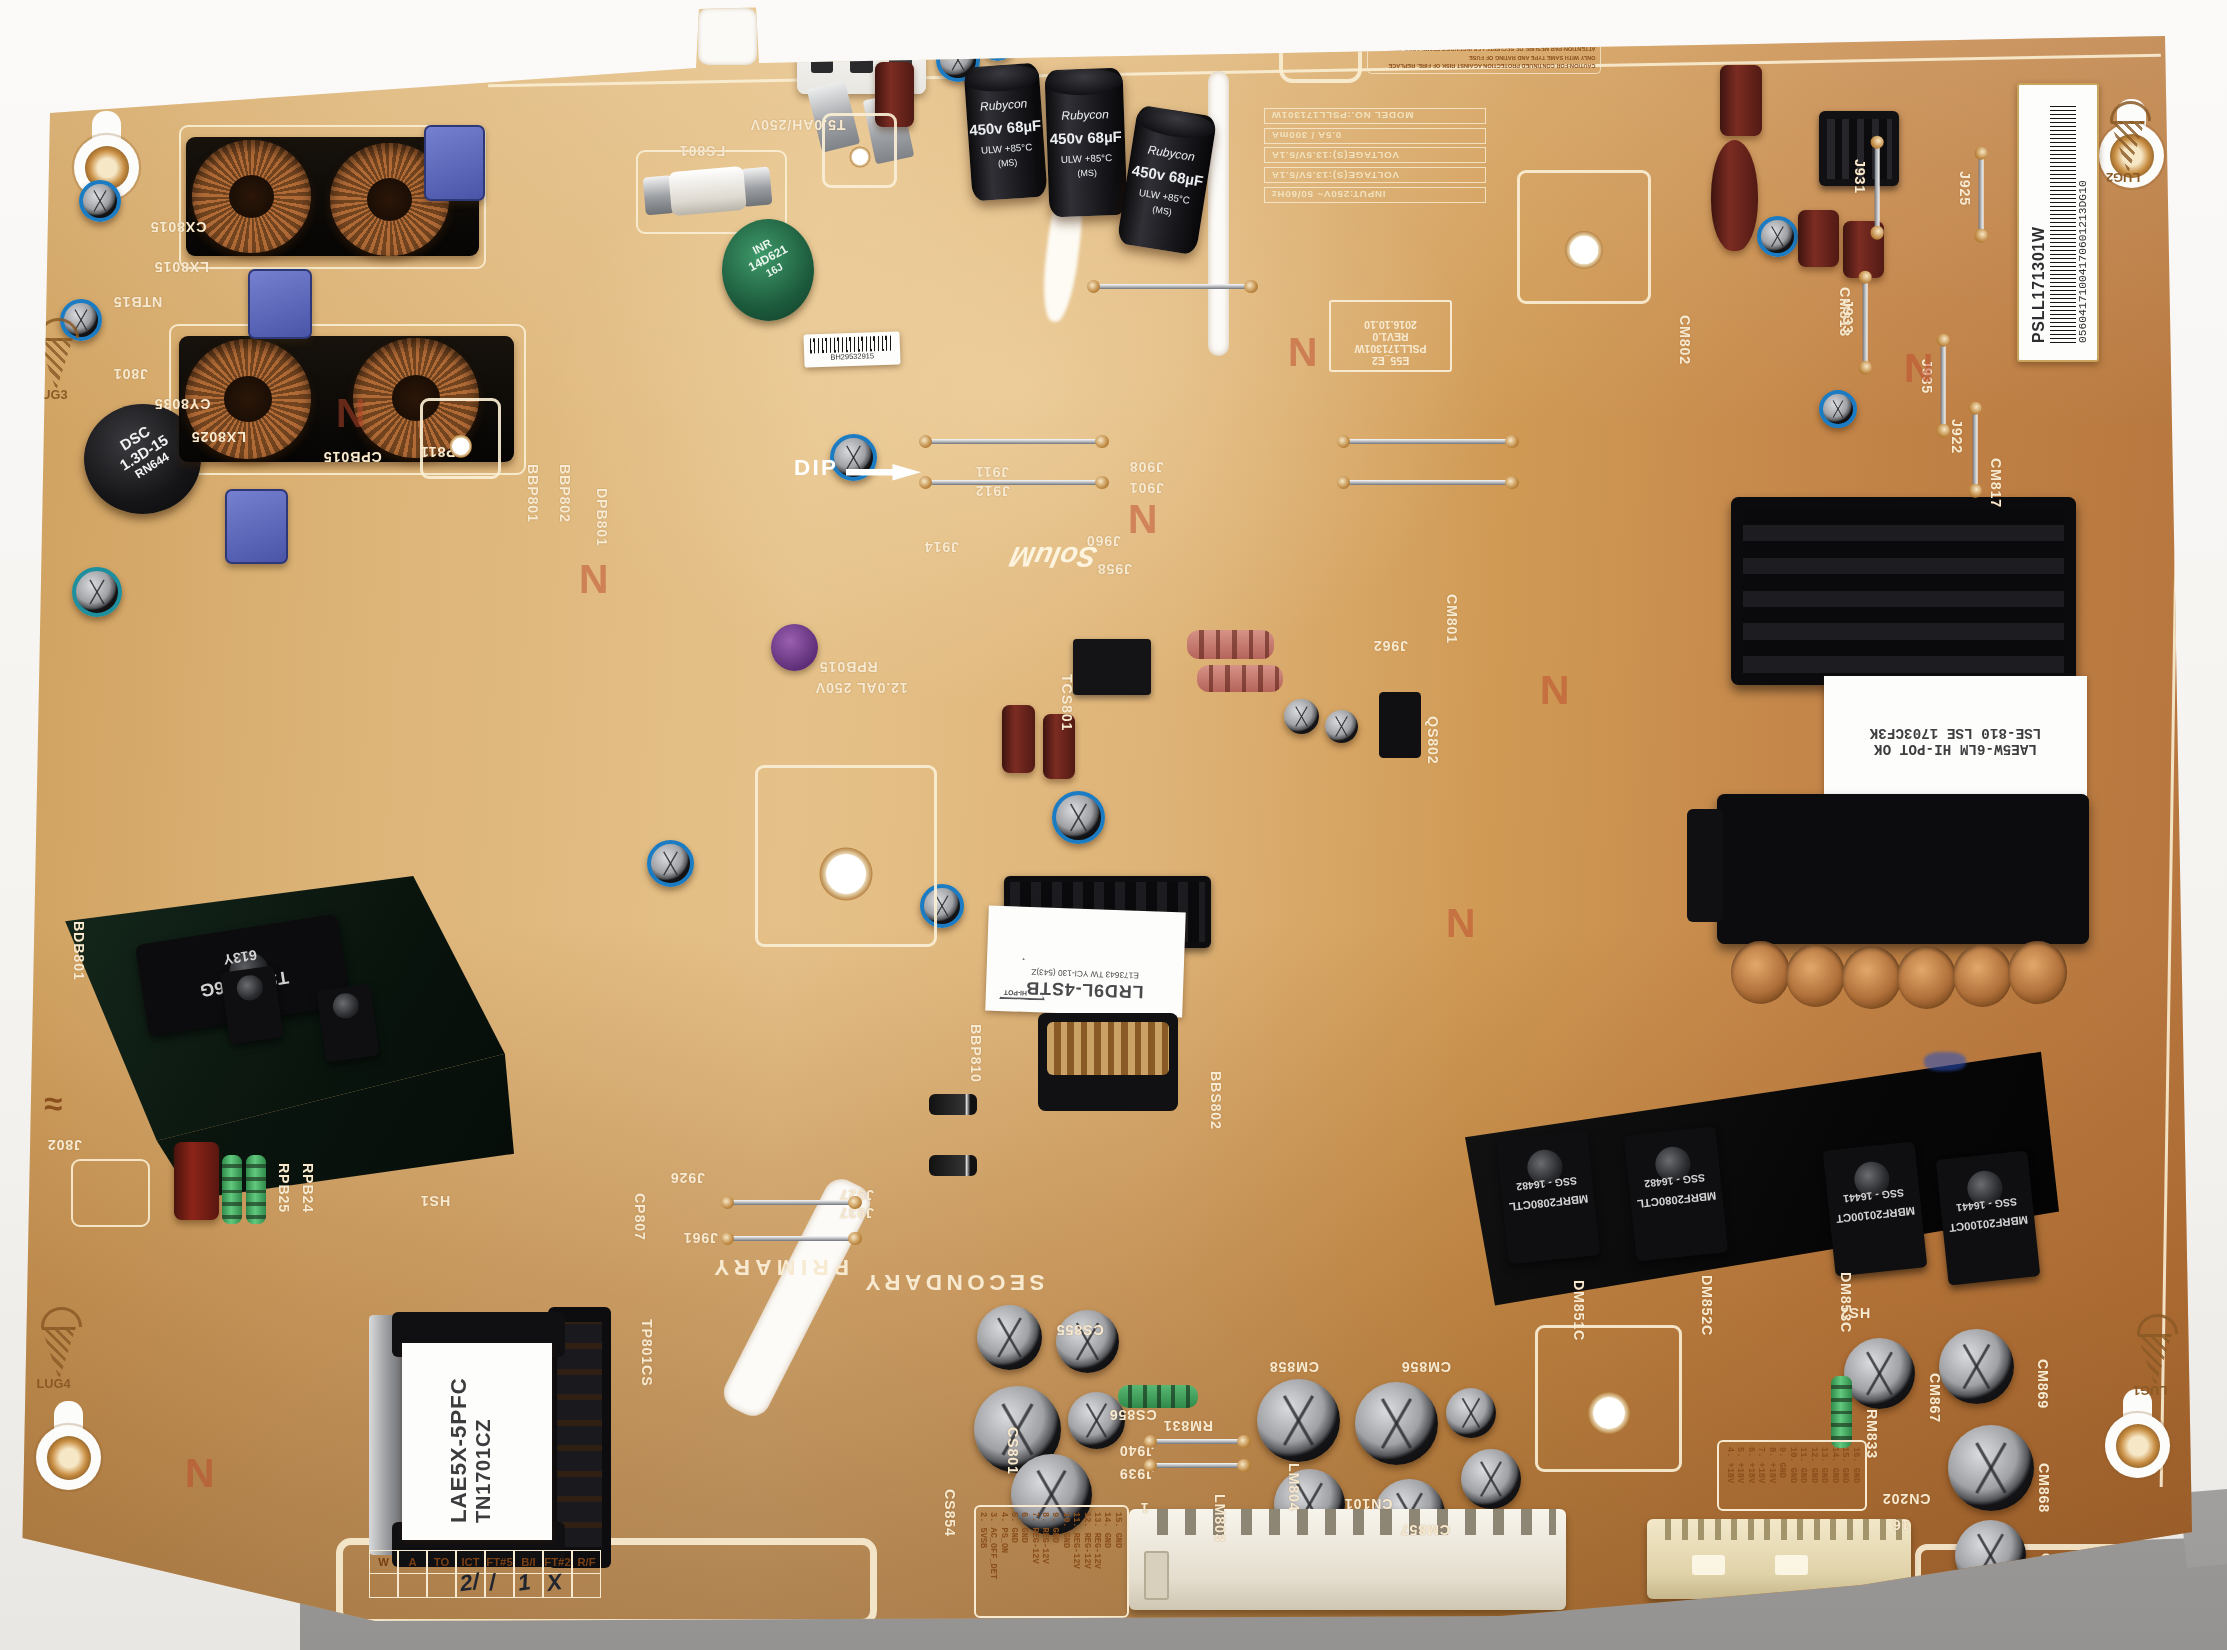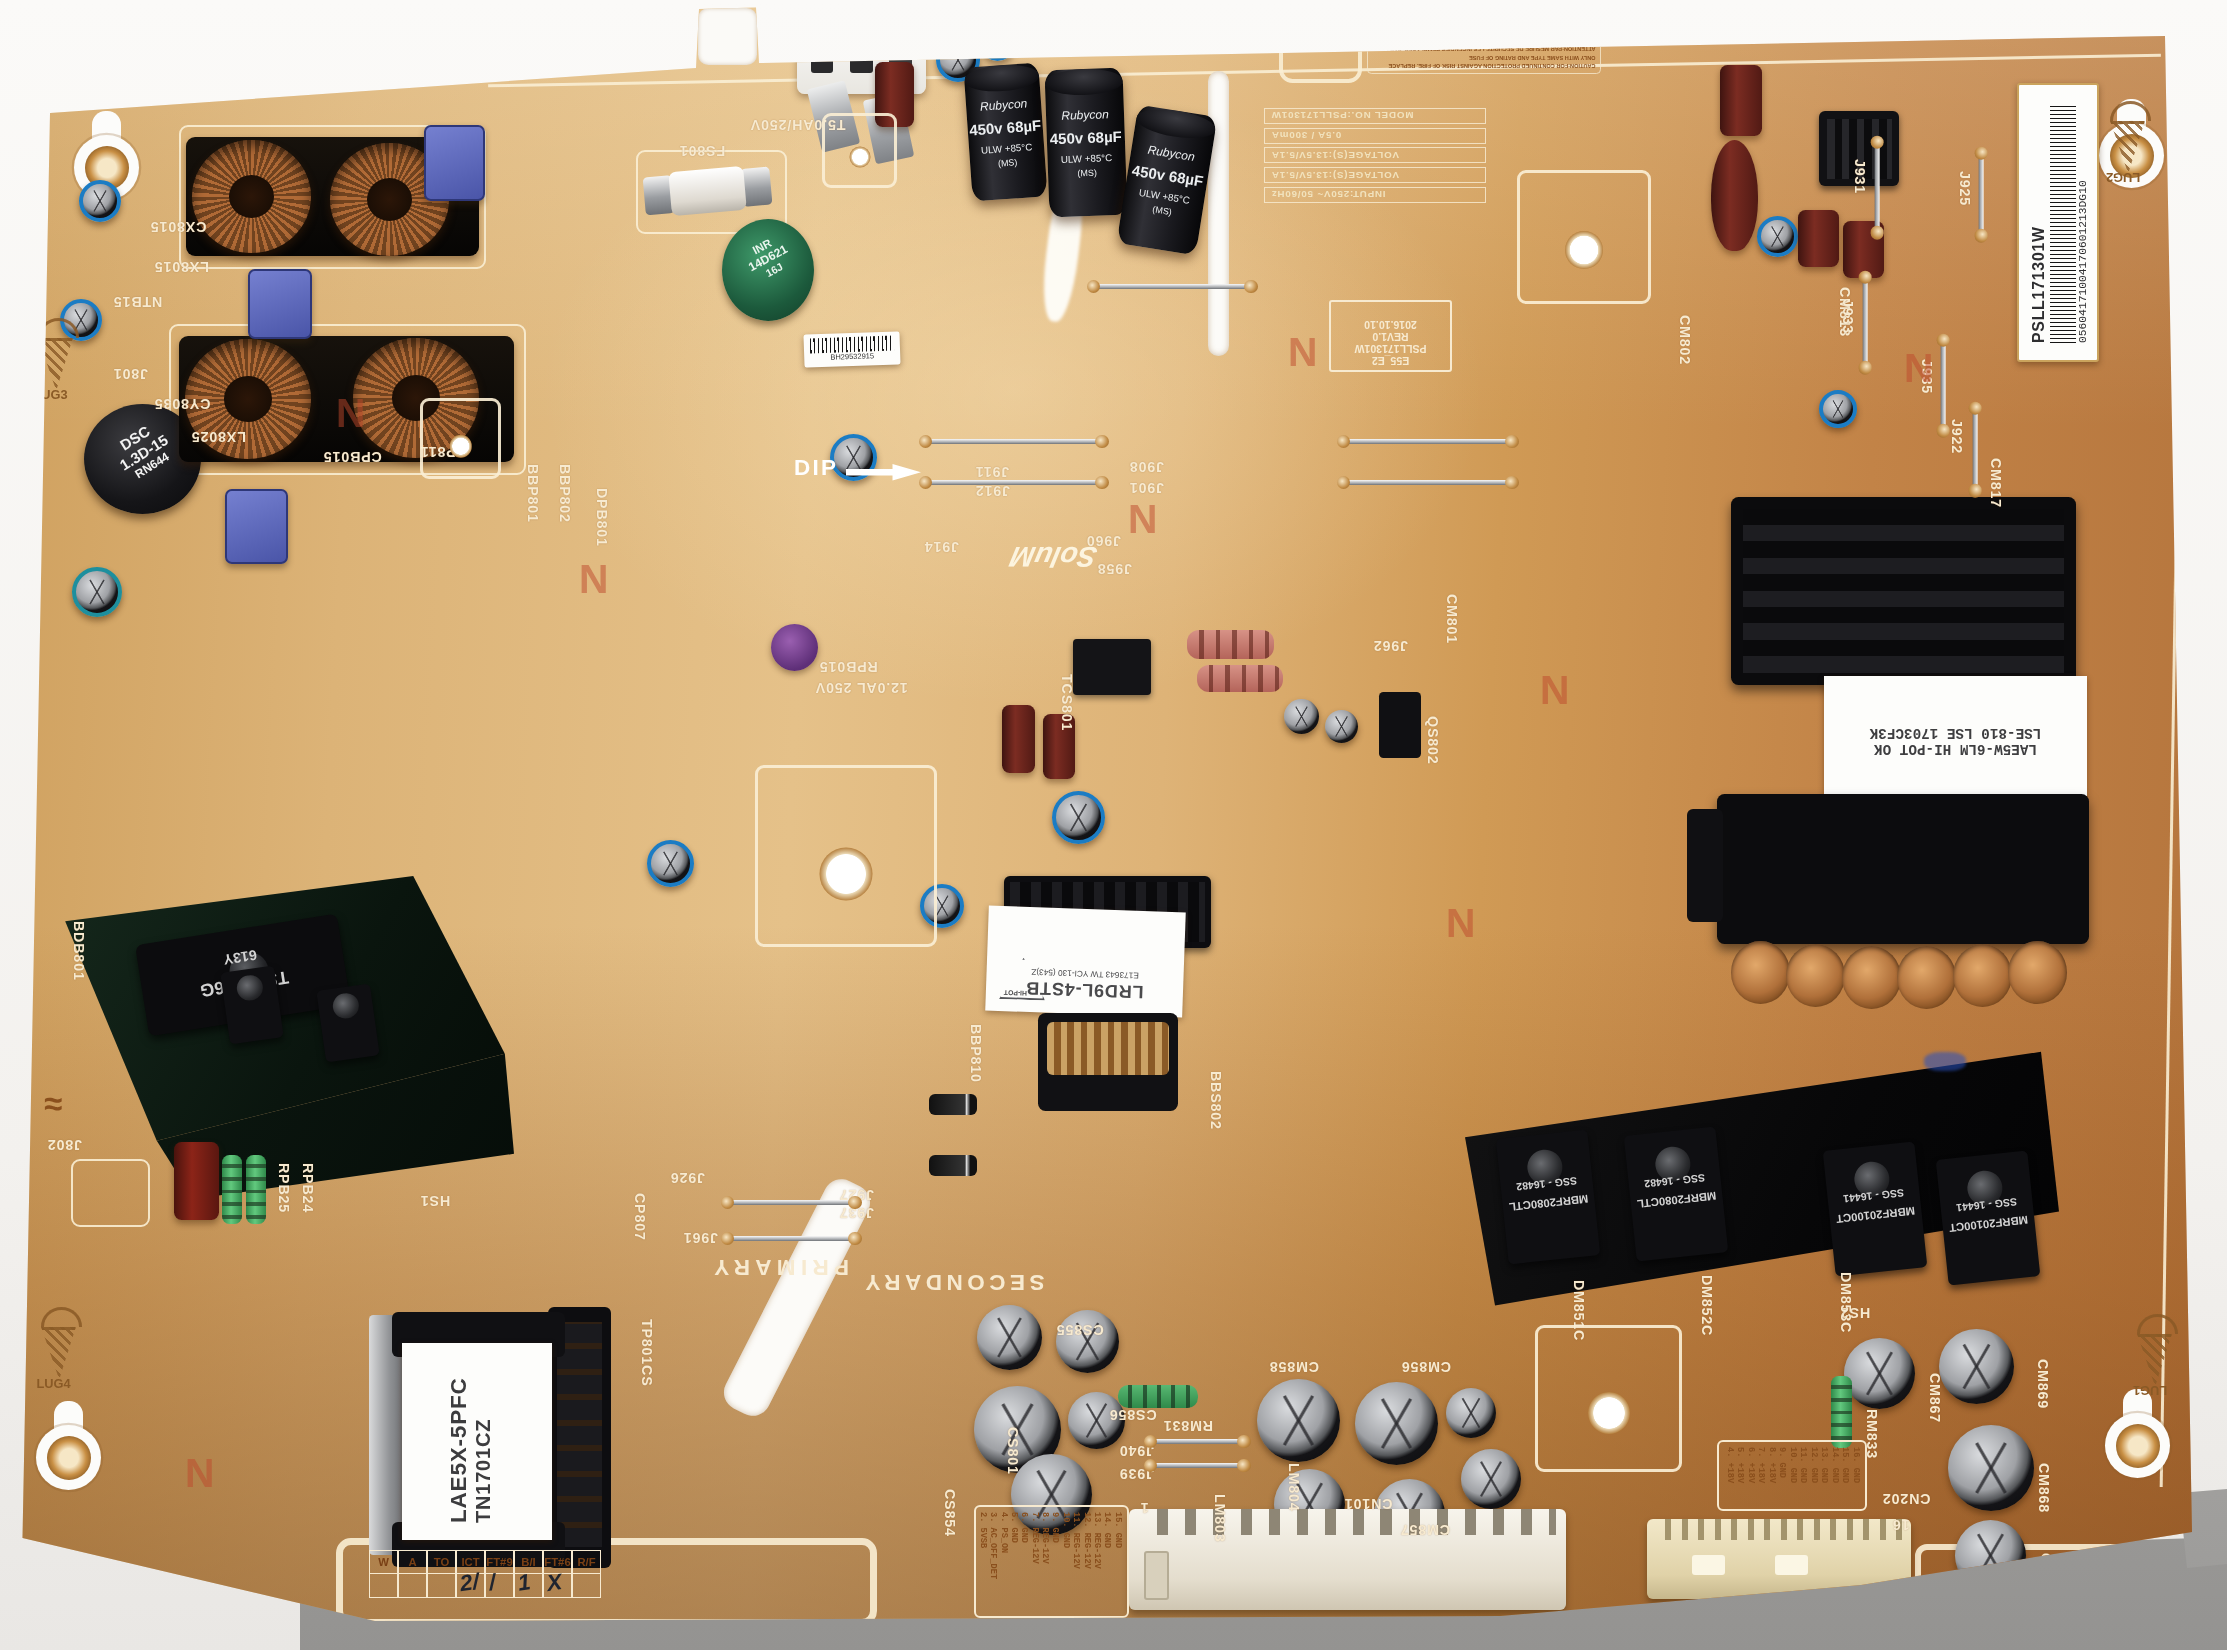--- a/index.html
+++ b/index.html
@@ -437,23 +437,23 @@
         <div class="pin">
           <span>4. +18V</span>
         </div>
       </div>
 
     <div class="abs" id="testtable" style="left:369px;top:1550px;display:grid;grid-template-columns:repeat(8,29px);grid-auto-rows:24px;">
         <div class="" style="border: 1.5px solid rgb(247, 234, 208); display: flex; align-items: center; justify-content: center; font-weight: 700; font-size: 11.3px; color: rgb(122, 64, 21);">W</div>
         <div class="" style="border: 1.5px solid rgb(247, 234, 208); display: flex; align-items: center; justify-content: center; font-weight: 700; font-size: 11.3px; color: rgb(122, 64, 21);">A</div>
         <div class="" style="border: 1.5px solid rgb(247, 234, 208); display: flex; align-items: center; justify-content: center; font-weight: 700; font-size: 11.3px; color: rgb(122, 64, 21);">TO</div>
         <div class="" style="border: 1.5px solid rgb(247, 234, 208); display: flex; align-items: center; justify-content: center; font-weight: 700; font-size: 11.3px; color: rgb(122, 64, 21);">ICT</div>
-        <div class="" style="border: 1.5px solid rgb(247, 234, 208); display: flex; align-items: center; justify-content: center; font-weight: 700; font-size: 11.3px; color: rgb(122, 64, 21);">FT#9</div>
+        <div class="" style="border: 1.5px solid rgb(247, 234, 208); display: flex; align-items: center; justify-content: center; font-weight: 700; font-size: 11.3px; color: rgb(122, 64, 21);">FT#5</div>
         <div class="" style="border: 1.5px solid rgb(247, 234, 208); display: flex; align-items: center; justify-content: center; font-weight: 700; font-size: 11.3px; color: rgb(122, 64, 21);">B/I</div>
-        <div class="" style="border: 1.5px solid rgb(247, 234, 208); display: flex; align-items: center; justify-content: center; font-weight: 700; font-size: 11.3px; color: rgb(122, 64, 21);">FT#6</div>
+        <div class="" style="border: 1.5px solid rgb(247, 234, 208); display: flex; align-items: center; justify-content: center; font-weight: 700; font-size: 11.3px; color: rgb(122, 64, 21);">FT#2</div>
         <div class="" style="border: 1.5px solid rgb(247, 234, 208); display: flex; align-items: center; justify-content: center; font-weight: 700; font-size: 11.3px; color: rgb(122, 64, 21);">R/F</div>
         <div class="" style="border-right: 1.5px solid rgb(247, 234, 208); border-bottom: 1.5px solid rgb(247, 234, 208); border-left: 1.5px solid rgb(247, 234, 208); border-image: initial; border-top: none; position: relative;"></div>
         <div class="" style="border-right: 1.5px solid rgb(247, 234, 208); border-bottom: 1.5px solid rgb(247, 234, 208); border-left: 1.5px solid rgb(247, 234, 208); border-image: initial; border-top: none; position: relative;"></div>
         <div class="" style="border-right: 1.5px solid rgb(247, 234, 208); border-bottom: 1.5px solid rgb(247, 234, 208); border-left: 1.5px solid rgb(247, 234, 208); border-image: initial; border-top: none; position: relative;"></div>
         <div class="" style="border-right: 1.5px solid rgb(247, 234, 208); border-bottom: 1.5px solid rgb(247, 234, 208); border-left: 1.5px solid rgb(247, 234, 208); border-image: initial; border-top: none; position: relative;">
           <span style="position: absolute; left: 3px; top: -4.5px; font-style: italic; font-weight: 700; font-size: 22.5px; color: rgb(31, 36, 47); transform: rotate(-8deg);">2/</span>
         </div>
         <div class="" style="border-right: 1.5px solid rgb(247, 234, 208); border-bottom: 1.5px solid rgb(247, 234, 208); border-left: 1.5px solid rgb(247, 234, 208); border-image: initial; border-top: none; position: relative;">
           <span style="position: absolute; left: 3px; top: -4.5px; font-style: italic; font-weight: 700; font-size: 22.5px; color: rgb(31, 36, 47); transform: rotate(-8deg);">/</span>
         </div>

